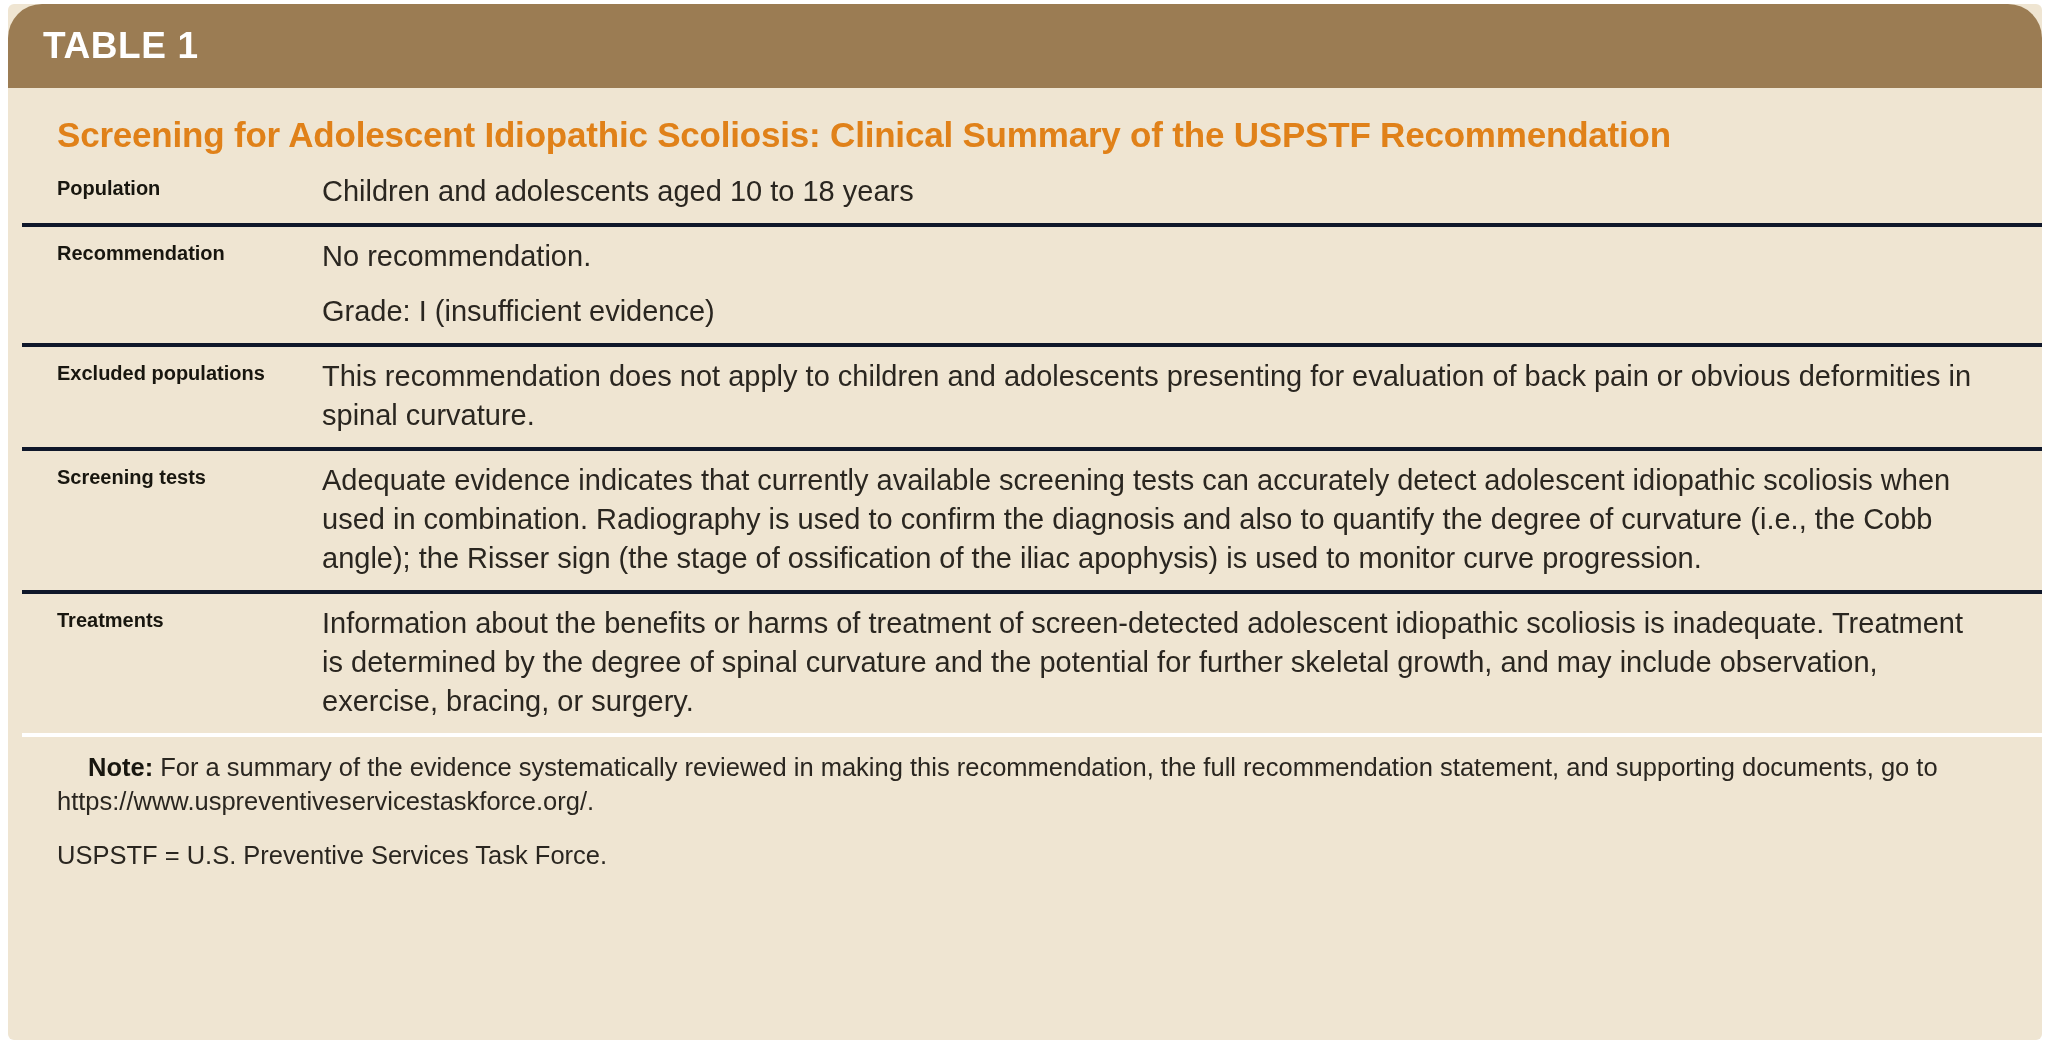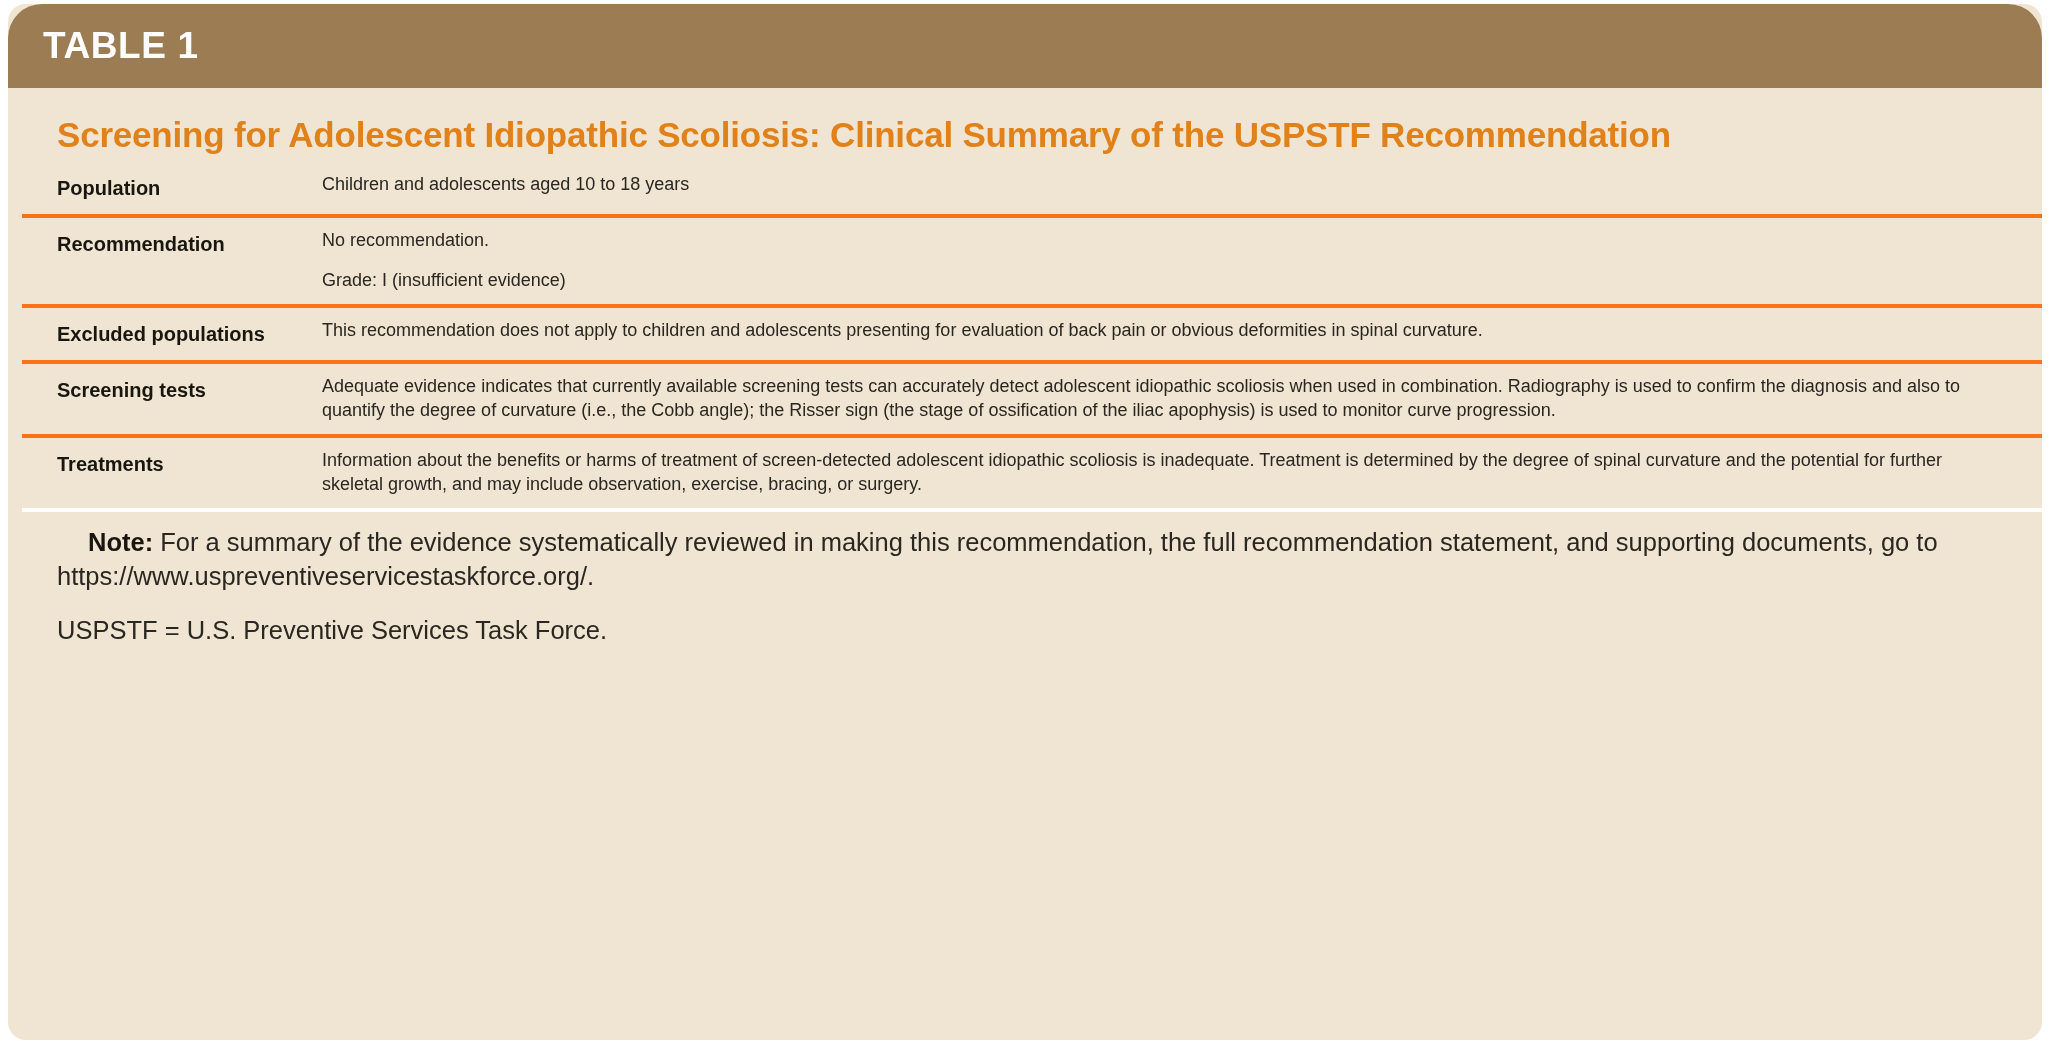--- a/index.html
+++ b/index.html
@@ -14,21 +14,21 @@
     -webkit-font-smoothing: antialiased;
   }
 
   #table-card {
     position: absolute;
     left: 8px;
     top: 4px;
     width: 2034px;
     height: 1036px;
     background: #efe5d2;
-    border-radius: 18px;
+    border-radius: 6px;
     overflow: hidden;
   }
 
   
   .table-header-bar {
     height: 84px;
     background: #9b7c53;
     border-top-left-radius: 34px;
     border-top-right-radius: 34px;
     display: flex;
@@ -61,33 +61,33 @@
   .rows {
     padding: 0 0 0 0;
   }
 
   .row {
     display: flex;
     align-items: flex-start;
     padding: 10px 52px 12px 35px;
   }
   .row + .row {
-    border-top: 4px solid #f97316;
+    border-top: 4px solid #0f172a;
   }
   .row-label {
     flex: 0 0 262px;
     font-size: 20px;
     font-weight: bold;
     color: #18160f;
     line-height: 1.33;
     padding-top: 3px;
   }
   .row-value {
     flex: 1 1 auto;
-    font-size: 18px;
+    font-size: 29px;
     color: #2a2620;
     line-height: 1.345;
     padding-left: 3px;
   }
   .row-value p {
     margin: 0;
   }
   .row-value p + p {
     margin-top: 16px;
   }

